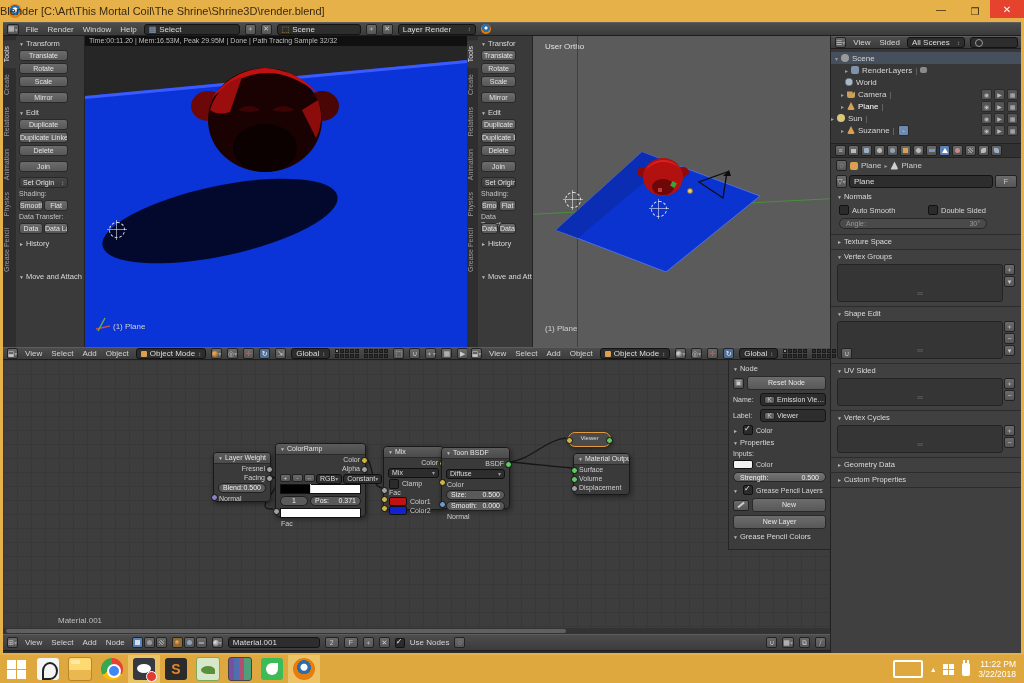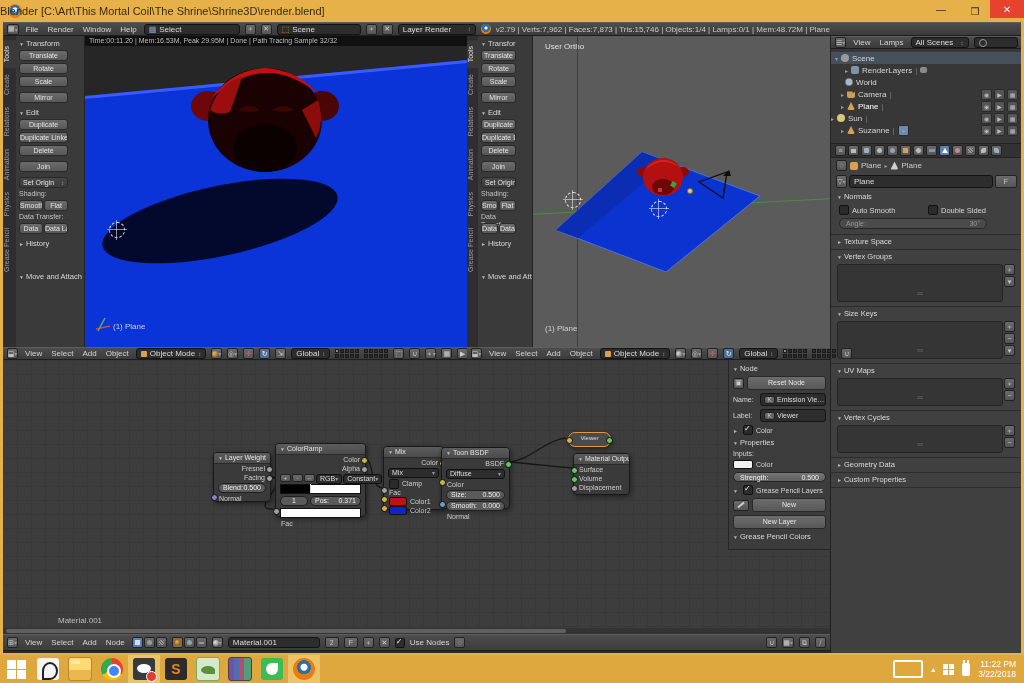--- a/index.html
+++ b/index.html
@@ -131,21 +131,20 @@
         <span style="color:#c9a04e">⬚</span>
         <span>Scene</span>
       </span>
     <span class="chip">＋</span>
       <span class="chip">✕</span>
     <span class="dd" style="width:78px;justify-content:space-between">
         <span>Layer Render</span>
         <span class="caret">↕</span>
       </span>
     <span style="width:10px;height:10px;border-radius:50%;background:radial-gradient(circle at 50% 40%,#fff 0 1px,#2f6fa8 2px 4px,#e87d0d 4px 6px)"></span>
-    <span class="statsTxt">v2.79 | Verts:7,962 | Faces:7,873 | Tris:15,746 | Objects:1/4 | Lamps:0/1 | Mem:48.72M | Plane</span>
   </div>
 
   <div class="abs" style="left:0;top:14px;width:464px;height:311px;background:#232323">
 
     <div class="abs tshelf" style="left:0;top:0;width:82px;height:311px">
       <div class="tabs">
         <div class="tab on">Tools</div>
         <div class="tab">Create</div>
         <div class="tab">Relations</div>
         <div class="tab">Animation</div>
@@ -275,21 +274,21 @@
       <div class="cursor3d" style="left:118px;top:165px"></div>
       <div class="cursor3d" style="left:32px;top:156px"></div>
       <div class="vlabel" style="left:12px;top:288px">(1) Plane</div>
     </div>
   </div>
 
   <div class="abs" style="left:827px;top:14px;width:191px;height:107px;background:#373737;border-left:1px solid #222">
     <div class="abs hdr" style="left:0;top:0;width:191px;height:13px">
       <span class="chip">☰<span class="caret">▾</span></span>
       <span class="menu">View</span>
-      <span class="menu">Lamps</span>
+      <span class="menu">Sided</span>
       <span class="dd" style="width:58px;justify-content:space-between">
           <span>All Scenes</span>
           <span class="caret">↕</span>
         </span>
       <span class="dd" style="flex:1">
           <span style="width:6px;height:6px;border:1px solid #999;border-radius:50%;display:inline-block"></span>
         </span>
     </div>
     <div class="orow" style="top:16px;padding-left:4px;background:#46505c">
       <span class="caret">▾</span>
@@ -427,31 +426,31 @@
     <div class="sep" style="top:105px"></div>
     <div class="ppanel-head tri-d" style="top:108px">Vertex Groups</div>
     <div class="listbox" style="left:6px;top:120px;width:164px;height:36px">
         <div style="text-align:center;color:#666;font-size:8px;margin-top:24px">═</div>
       </div>
     <div class="sidecol" style="left:173px;top:120px">
       <span class="chip">＋</span>
       <span class="chip">▾</span>
     </div>
     <div class="sep" style="top:162px"></div>
-    <div class="ppanel-head tri-d" style="top:165px">Size Keys</div>
+    <div class="ppanel-head tri-d" style="top:165px">Shape Edit</div>
     <div class="listbox" style="left:6px;top:177px;width:164px;height:36px">
         <div style="text-align:center;color:#666;font-size:8px;margin-top:24px">═</div>
       </div>
     <div class="sidecol" style="left:173px;top:177px">
       <span class="chip">＋</span>
       <span class="chip">−</span>
       <span class="chip">▾</span>
     </div>
     <div class="sep" style="top:219px"></div>
-    <div class="ppanel-head tri-d" style="top:222px">UV Maps</div>
+    <div class="ppanel-head tri-d" style="top:222px">UV Sided</div>
     <div class="listbox" style="left:6px;top:234px;width:164px;height:26px">
         <div style="text-align:center;color:#666;font-size:8px;margin-top:14px">═</div>
       </div>
     <div class="sidecol" style="left:173px;top:234px">
       <span class="chip">＋</span>
       <span class="chip">−</span>
     </div>
     <div class="sep" style="top:266px"></div>
     <div class="ppanel-head tri-d" style="top:269px">Vertex Cycles</div>
     <div class="listbox" style="left:6px;top:281px;width:164px;height:26px">

